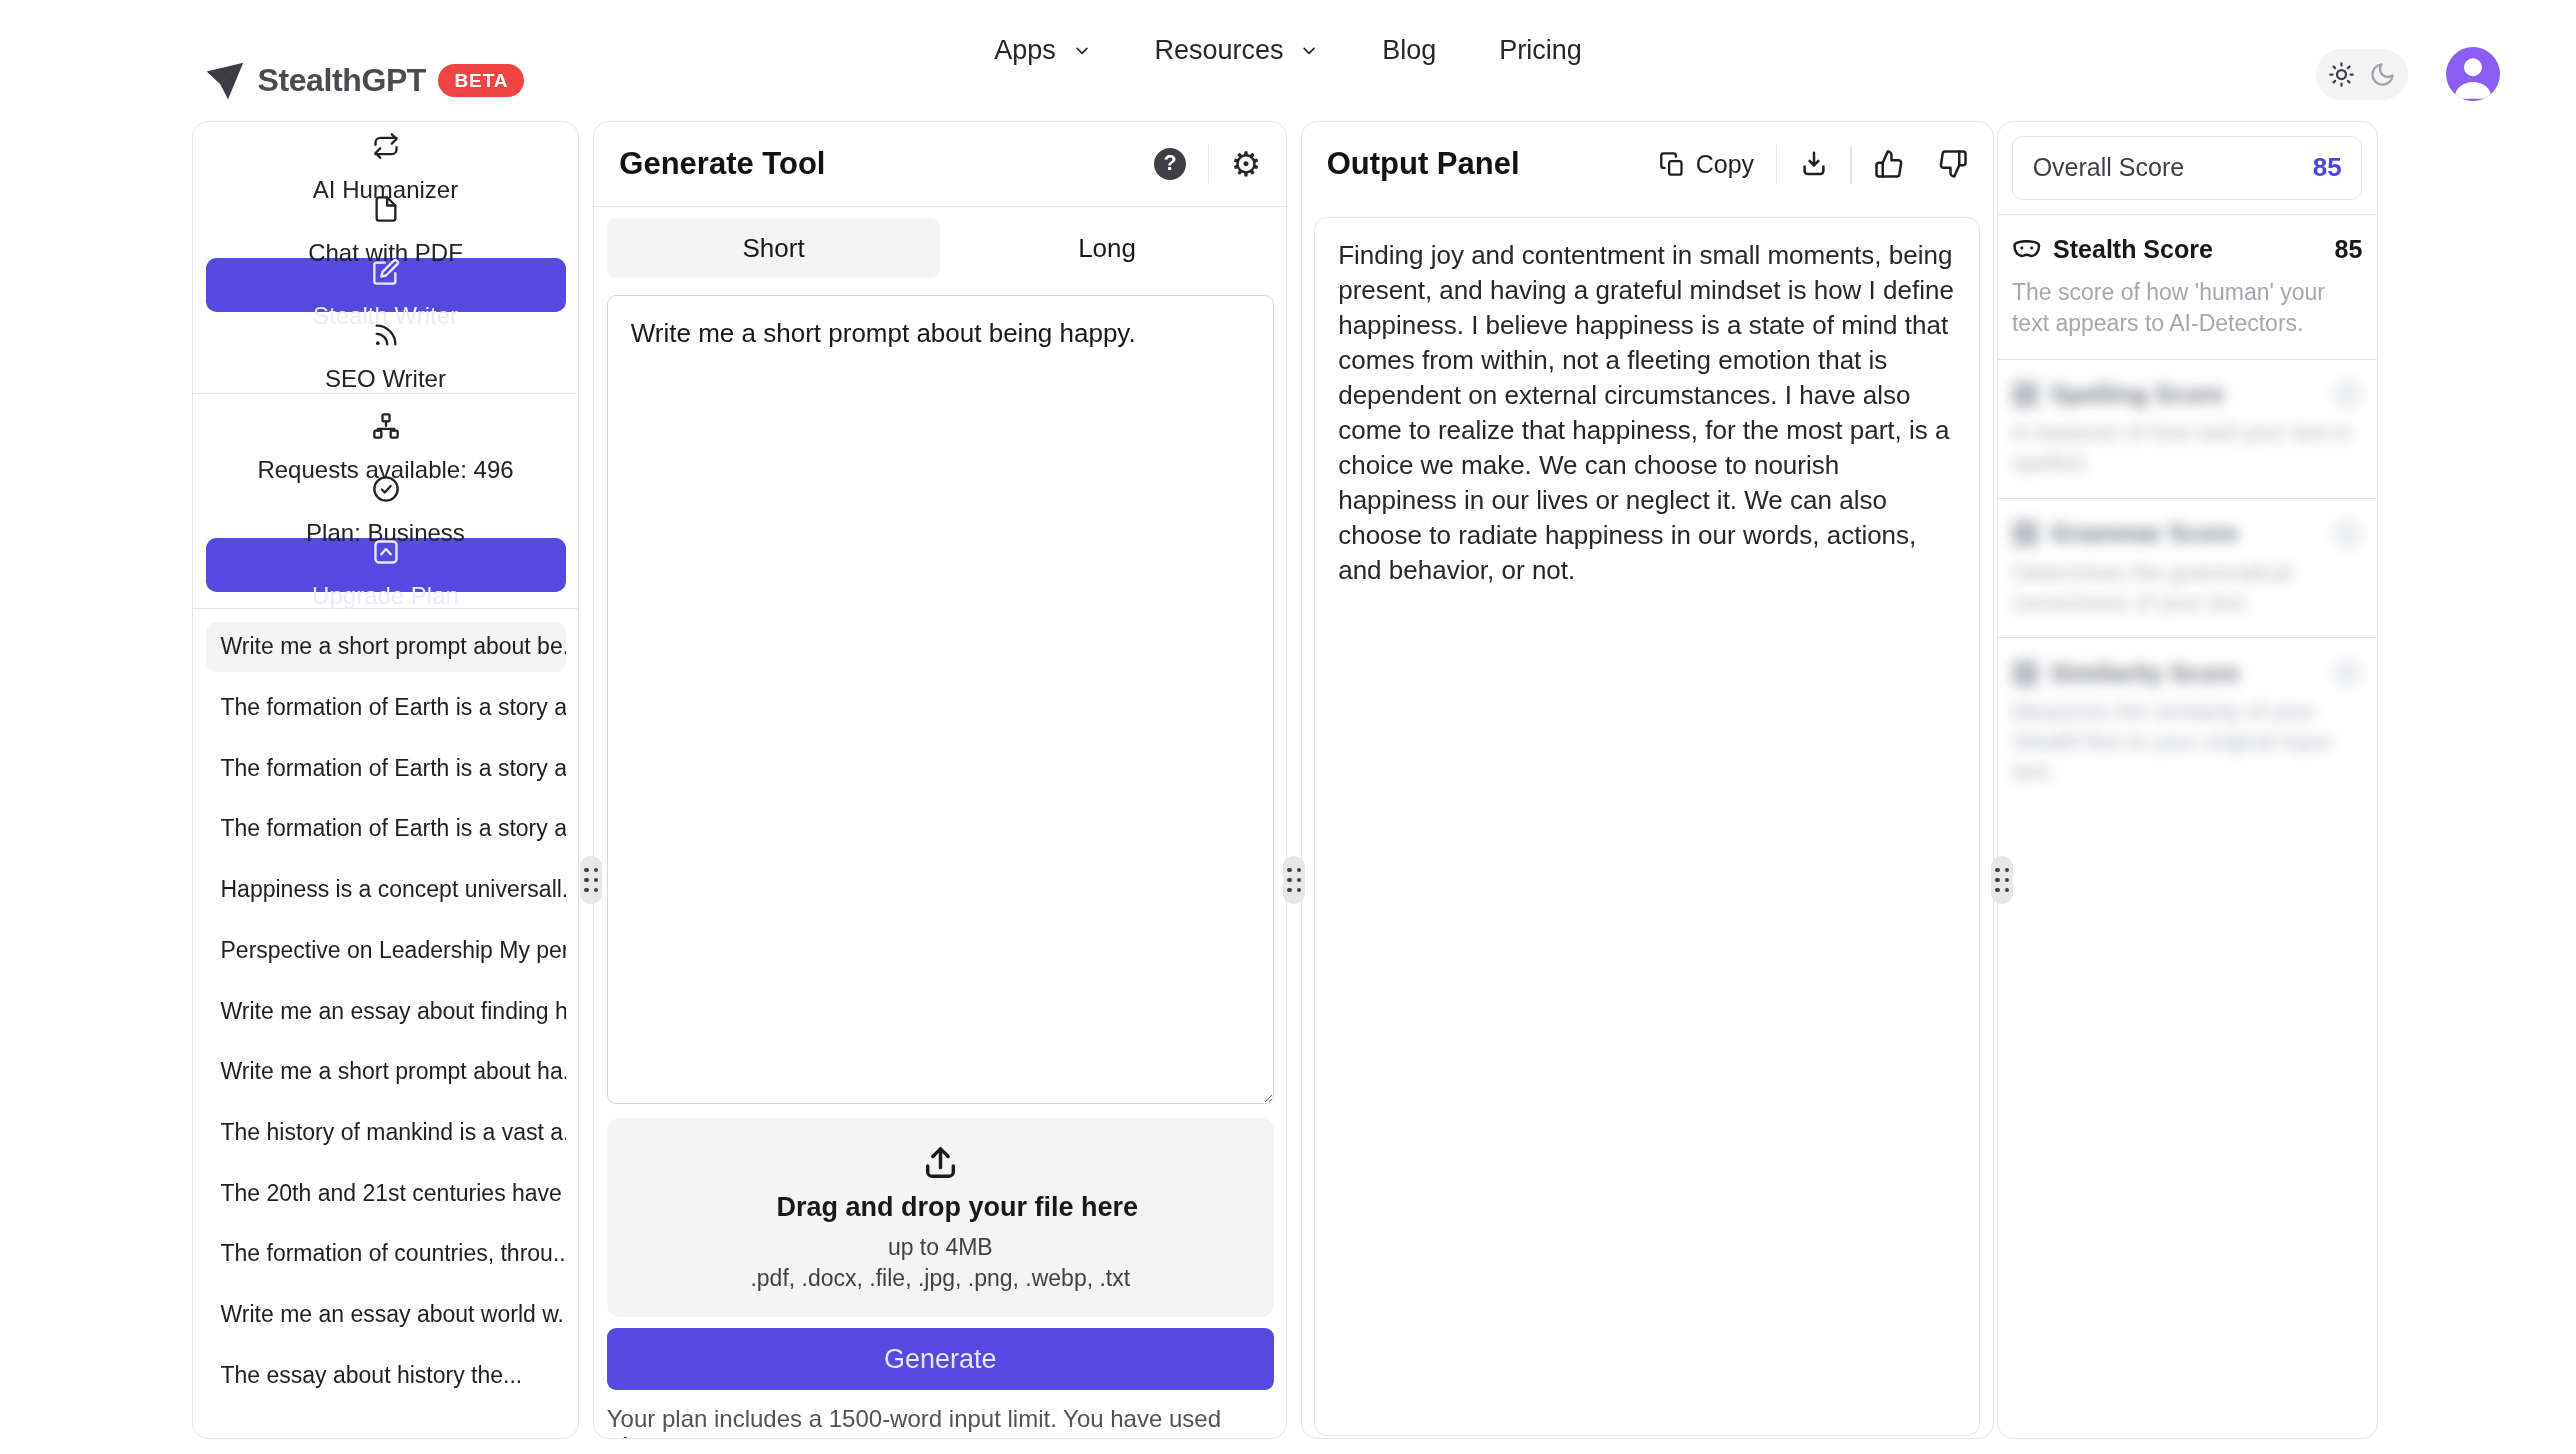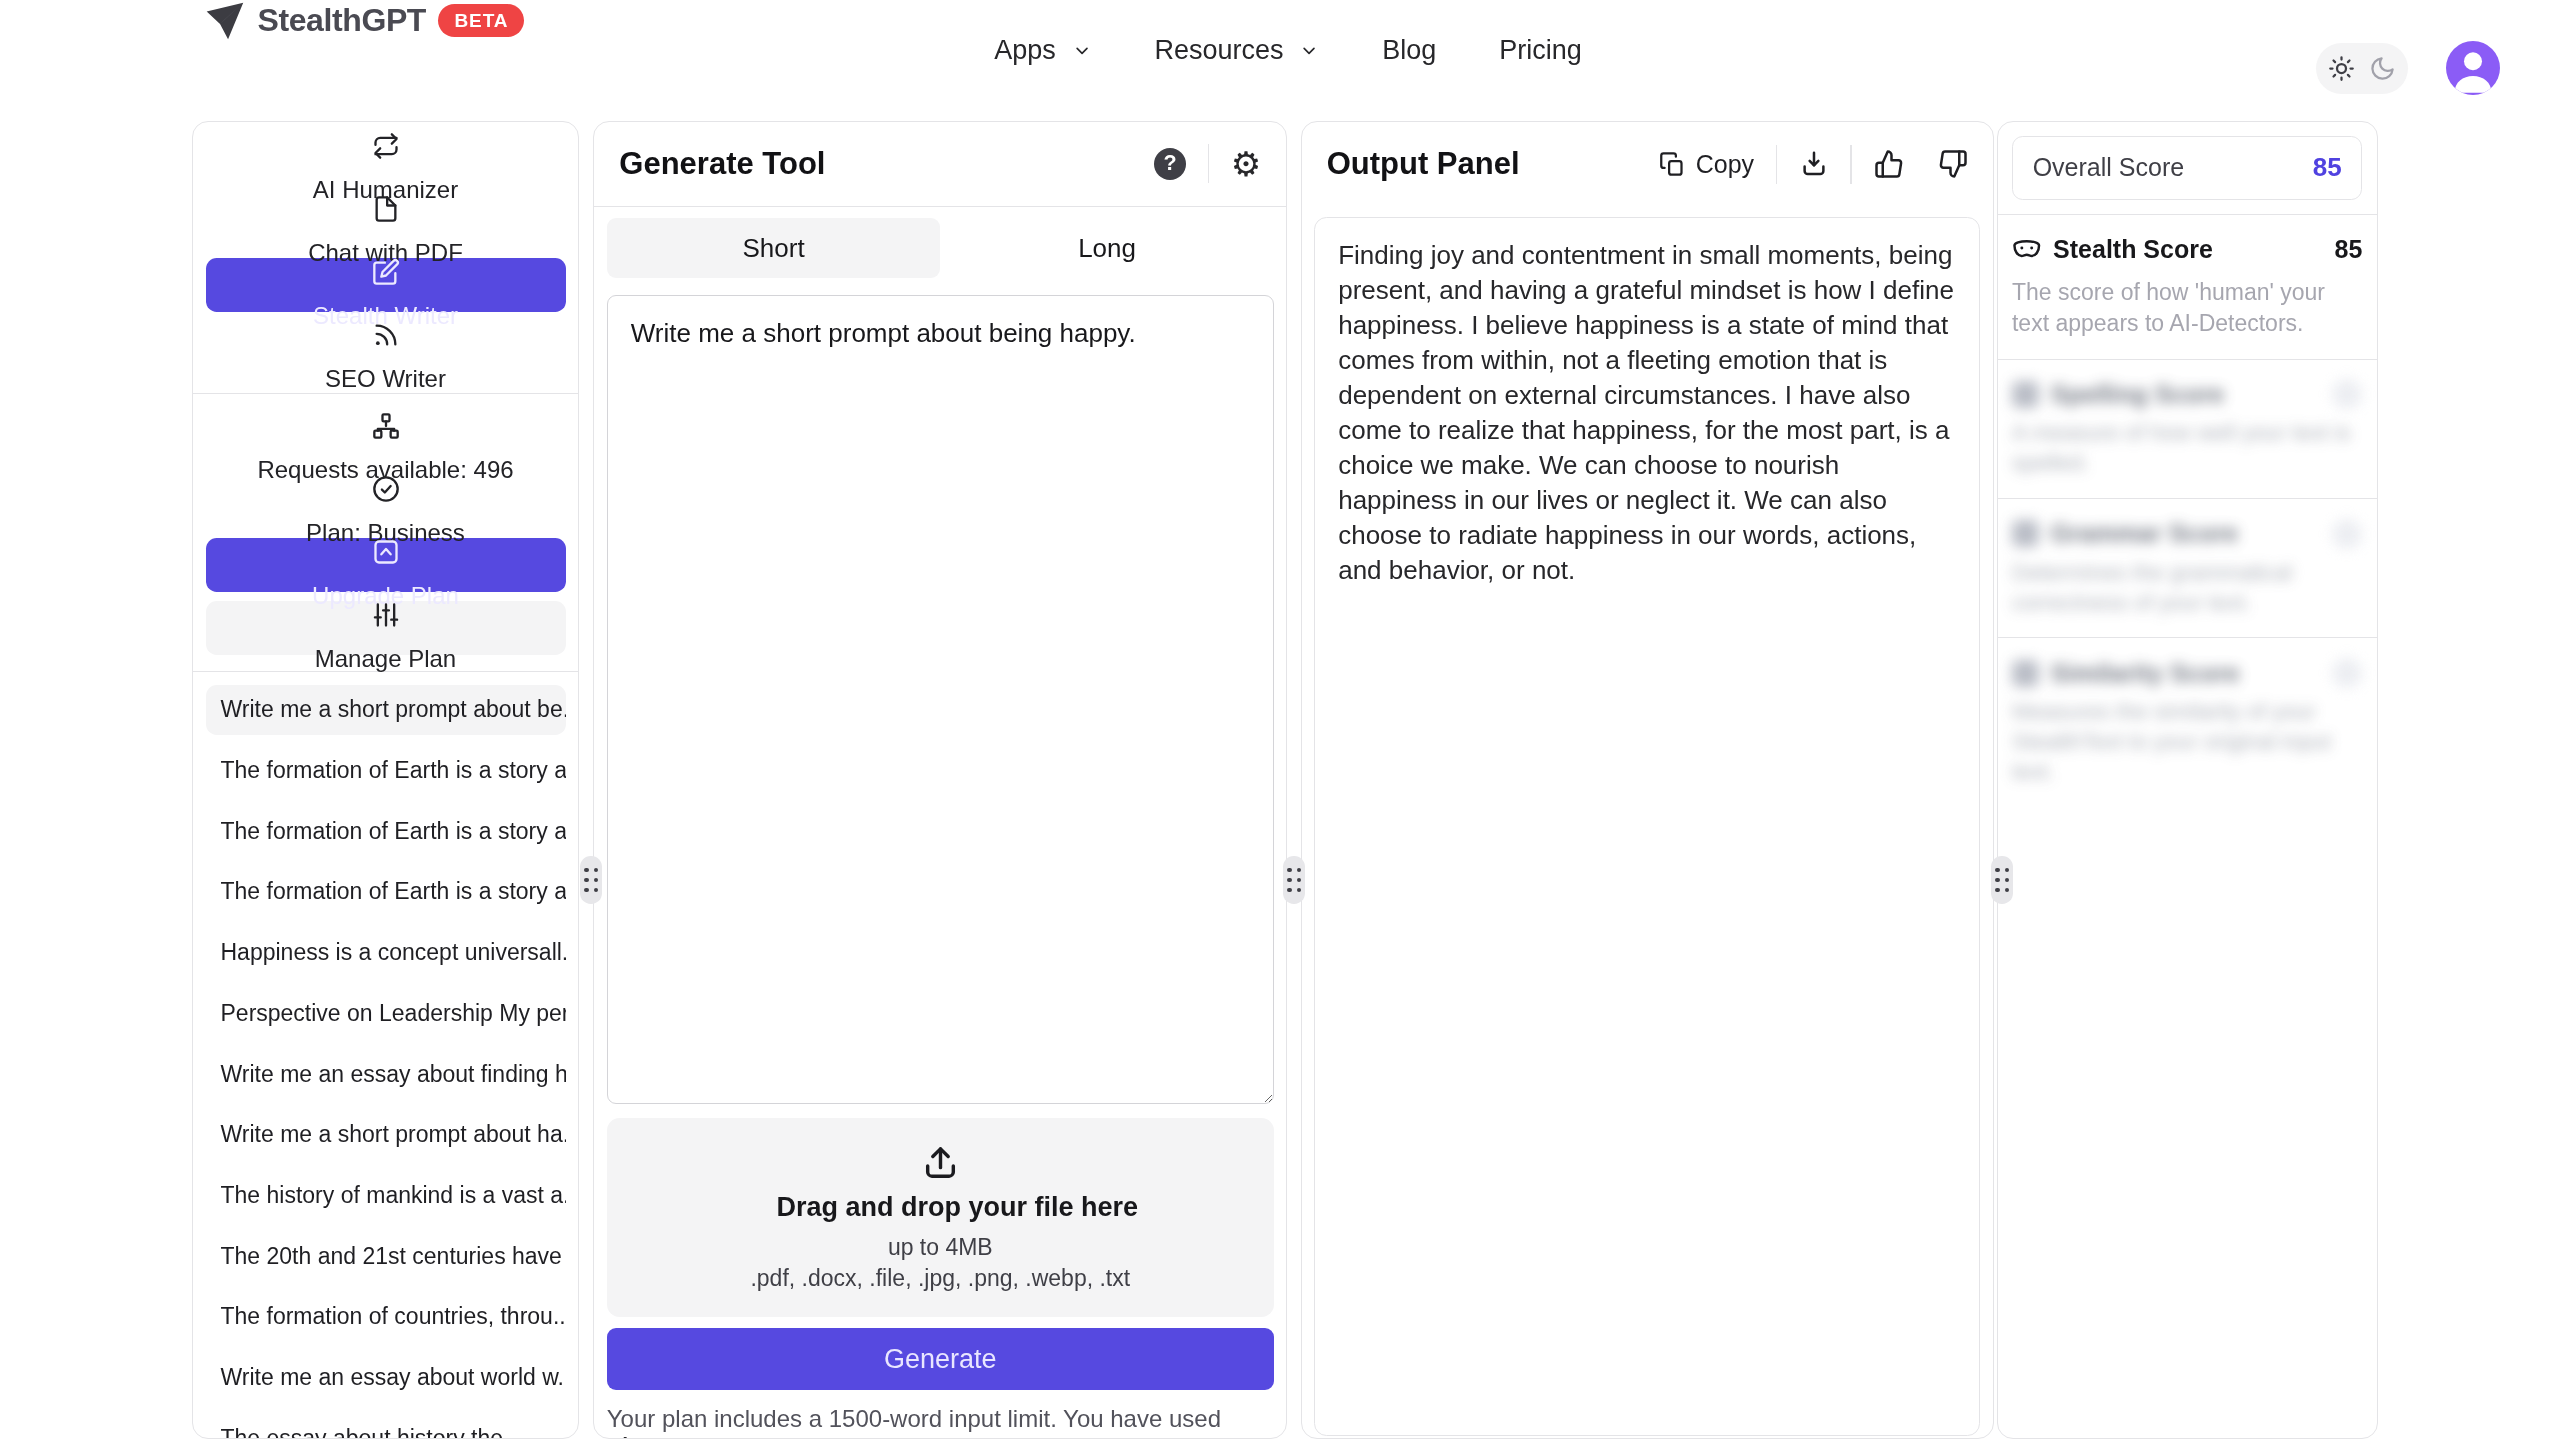--- a/index.html
+++ b/index.html
@@ -1,21 +1,21 @@
 <!DOCTYPE html>
 <html style="font-size:14.3px"><head>
 <meta charset="utf-8">
 <title>StealthGPT</title>
 <style>
   * { margin:0; padding:0; box-sizing:border-box; }
   html,body { width:2576px; height:1454px; overflow:hidden; background:#ffffff;
     font-family:"Liberation Sans", sans-serif; color:#1b1b1f; }
 
   
-  .navbar { height:101px; display:flex; align-items:flex-start; padding:0 76px 0 204px; position:relative; background:#fff;flex-direction:column; }
+  .navbar { height:101px; display:flex; align-items:flex-end; padding:0 76px 0 204px; position:relative; background:#fff; }
   .brand { display:flex; align-items:center; gap:12.5px; }
   .brand-name { font-size:32px; font-weight:700; color:#4a4a52; letter-spacing:-0.4px; }
   .beta-badge { background:#ef4444; color:#fff; font-size:19px; font-weight:700; letter-spacing:0.9px;
     padding:5.4px 16px; border-radius:894px; }
   .nav-links { position:absolute; left:50%; top:0; height:101px; transform:translateX(-50%);
     display:flex; align-items:center; gap:63px; }
   .nav-link { display:flex; align-items:center; gap:16px; font-size:27px; font-weight:500; color:#27272a; cursor:pointer; }
   .nav-link svg { width:19.7px; height:19.7px; stroke:#3f3f46; }
   .nav-right { margin-left:auto; display:flex; align-items:center; gap:38px; }
   .theme-toggle { background:#f4f4f5; border-radius:894px; height:51px; width:92px;
@@ -245,27 +245,20 @@
           <path d="M8.5 12.5l2.5 2.5 5-5.5"></path>
       </svg>
       <span>Plan: Business</span>
     </div>
     <div class="side-item active">
       <svg class="stroke" viewBox="0 0 24 24">
         <rect x="3" y="3" width="18" height="18" rx="3"></rect>
           <path d="M8 14l4-4.5 4 4.5"></path>
       </svg>
       <span>Upgrade Plan</span>
-    </div>
-    <div class="side-item gray">
-      <svg class="stroke" viewBox="0 0 24 24">
-        <path d="M5 3v18M12 3v18M19 3v18"></path>
-        <path d="M2.5 14h5M9.5 8h5M16.5 16h5"></path>
-      </svg>
-      <span>Manage Plan</span>
     </div>
 
     <div class="divider-h" style="margin-top:16px"></div>
 
     <div class="history">
       <div class="hist-item active">
           <span>Write me a short prompt about be...</span>
         </div>
       <div class="hist-item">
           <span>The formation of Earth is a story a...</span>

